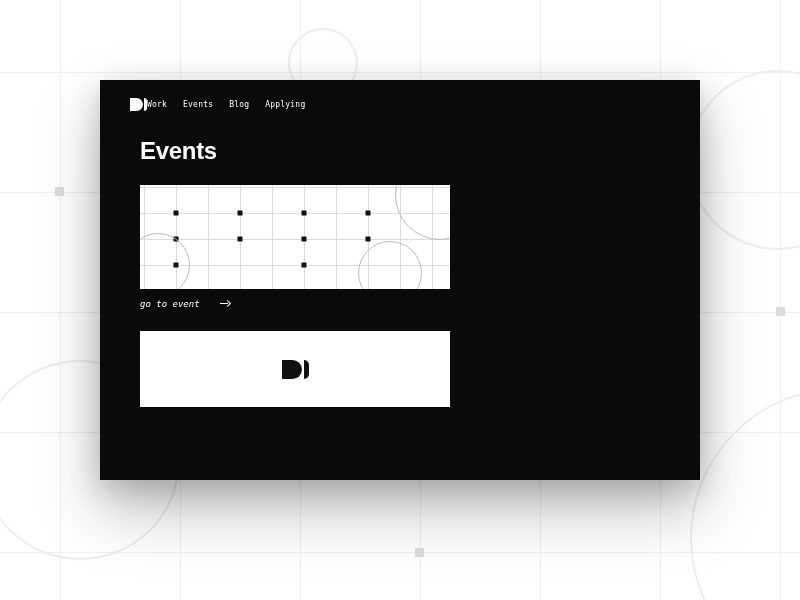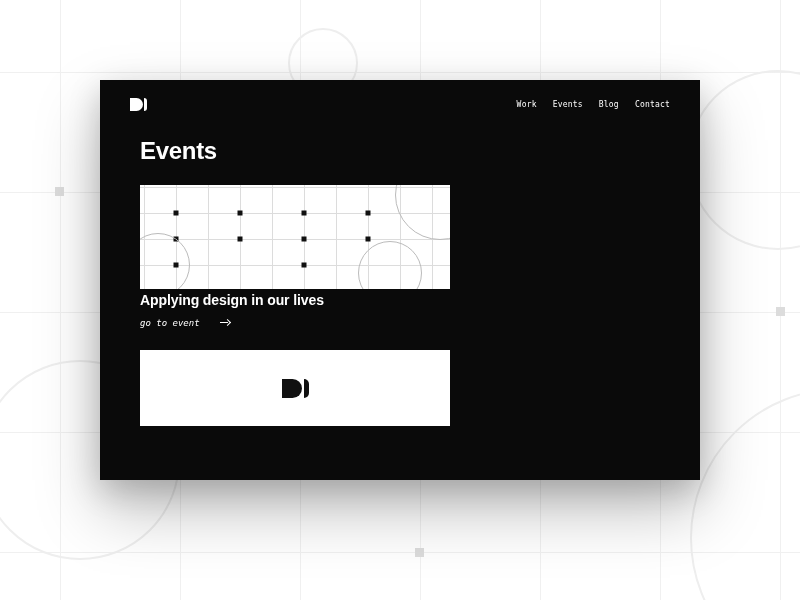--- a/index.html
+++ b/index.html
@@ -25,21 +25,21 @@
     top: 80px; left: 100px;
     width: 600px; height: 400px;
     background: #0a0a0a;
     box-shadow: 0 30px 60px rgba(0,0,0,0.25), 0 10px 30px rgba(0,0,0,0.18);
     overflow: hidden;
     color: #fff;
   }
 
   
   .header {
-    display: flex; align-items: center; justify-content: space-between;
+    display: flex; align-items: center; 
     padding: 18px 30px 0 30px;
   }
   .logo { display: flex; align-items: center; }
   .logo .shape-d {
     width: 13px; height: 13px; background: #fff;
     border-top-right-radius: 7px; border-bottom-right-radius: 7px;
   }
   .logo .shape-arc {
     width: 3px; height: 13px; background: #fff;
     border-top-right-radius: 3px; border-bottom-right-radius: 3px;
@@ -149,21 +149,21 @@
 
   <div class="header">
     <div class="logo">
       <div class="shape-d"></div>
       <div class="shape-arc"></div>
     </div>
     <nav class="nav">
       <a href="#">Work</a>
       <a href="#">Events</a>
       <a href="#">Blog</a>
-      <a href="#">Contact</a>
+      <a href="#">Applying</a>
     </nav>
   </div>
 
   <h1 class="page-title">Events</h1>
 
   <div class="event">
 
     <div class="card">
       <div class="card-grid">
 
@@ -179,21 +179,20 @@
 
         <div class="node" style="left:36px;  top:80px;"></div>
         <div class="node" style="left:164px; top:80px;"></div>
 
         <div class="circ" style="left:18px;  top:80px;  width:64px; height:64px;"></div>
         <div class="circ" style="left:250px; top:88px;  width:64px; height:64px;"></div>
         <div class="circ" style="left:300px; top:10px;  width:90px; height:90px;"></div>
       </div>
     </div>
 
-    <div class="event-title">Applying design in our lives</div>
 
     <a class="event-cta">
       <span>go to event</span>
       <span class="arrow"></span>
     </a>
 
     
     <div class="card2">
       <div class="logo-dark">
         <div class="d"></div>

